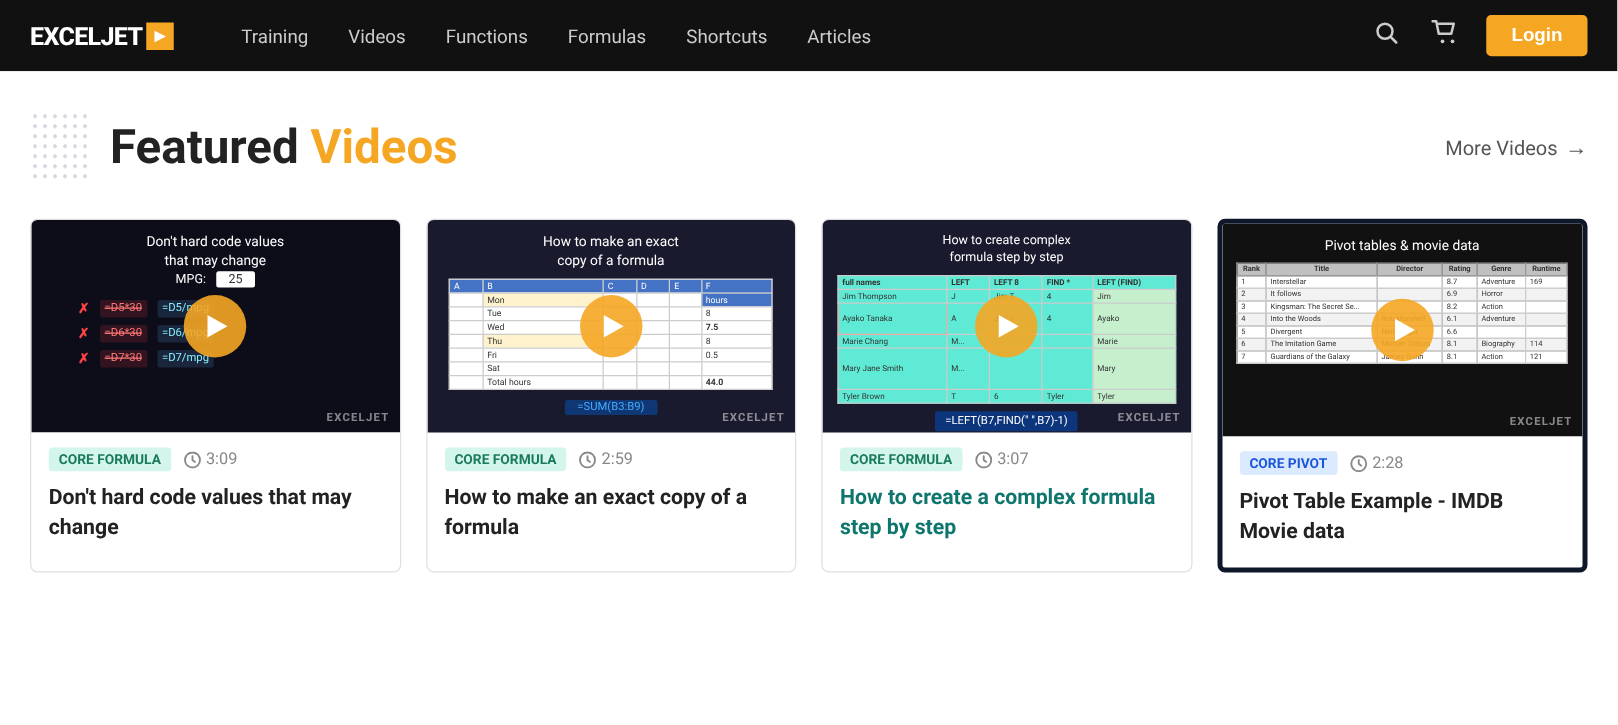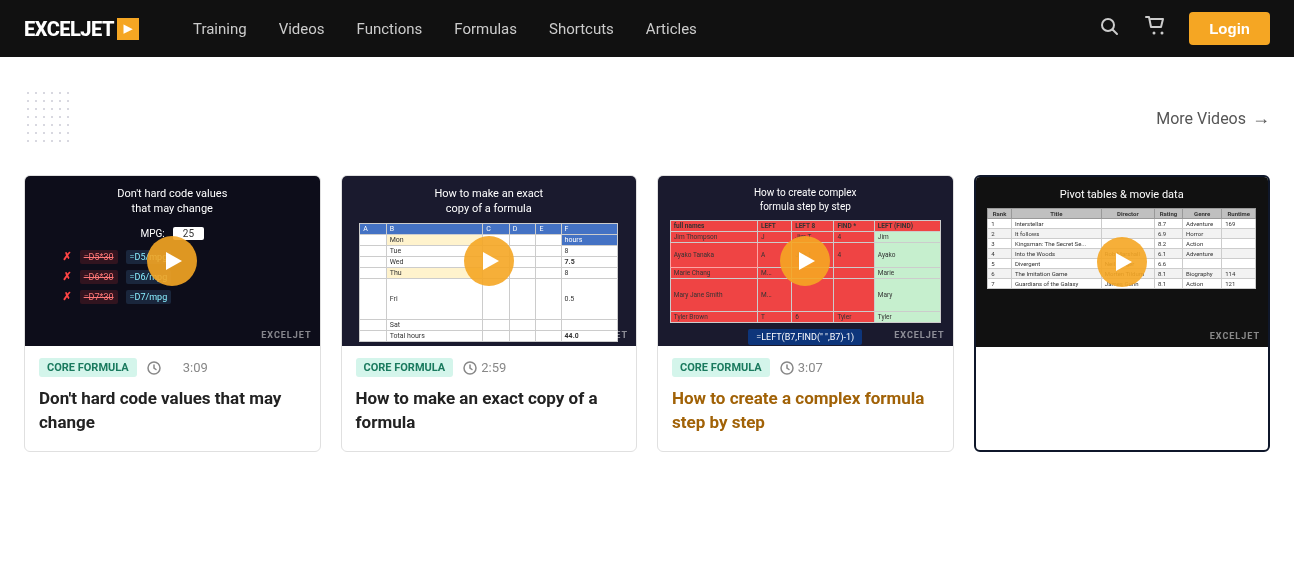--- a/index.html
+++ b/index.html
@@ -54,33 +54,36 @@
     <button style="background:#f5a623;color:#fff;border:none;border-radius:4px;padding:8px 20px;font-size:15px;font-weight:600;cursor:pointer;">Login</button>
   </div>
 </nav>
 
 <main style="background:#fff;padding:32px 24px 48px;min-height:523px;">
 
   <div style="display:flex;align-items:center;justify-content:space-between;margin-bottom:28px;">
     <div style="display:flex;align-items:center;gap:0;">
 
       <div style="width:50px;height:58px;background-image:radial-gradient(circle,#b0b0c0 1.5px,transparent 1.5px);background-size:8px 8px;margin-right:14px;opacity:0.5;flex-shrink:0;"></div>
+      <h1 style="font-size:38px;font-weight:700;color:#222;">
+        <span>Featured </span><a href="#" style="color:#f5a623;text-decoration:none;">Videos</a>
+      </h1>
     </div>
     <a href="#" style="display:flex;align-items:center;gap:6px;color:#555;font-size:16px;text-decoration:none;">
       <span>More Videos</span>
       <span style="font-size:18px;">→</span>
     </a>
   </div>
 
   <div style="display:grid;grid-template-columns:repeat(4,1fr);gap:20px;">
 
     <div style="background:#fff;border-radius:6px;overflow:hidden;border:1px solid #e0e0e0;">
       <div style="position:relative;width:100%;height:170px;background:#111;overflow:hidden;cursor:pointer;">
         <div style="width:100%;height:100%;background:#0d0d1a;display:flex;flex-direction:column;align-items:center;justify-content:flex-start;padding:10px;">
-          <div style="color:#fff;font-size:11px;text-align:center;margin-bottom:10px;line-height:1.4;">Don't hard code values<br>that may change</div>
+          <div style="color:#fff;font-size:11px;text-align:center;line-height:1.4;">Don't hard code values<br>that may change</div>
           <div style="display:flex;align-items:center;gap:8px;margin-bottom:10px;">
             <span style="color:#fff;font-size:10px;">MPG:</span>
             <span style="background:#fff;color:#333;font-size:10px;padding:1px 10px;border-radius:2px;">25</span>
           </div>
           <div style="display:flex;flex-direction:column;gap:6px;width:80%;">
             <div style="display:flex;align-items:center;gap:8px;">
               <span style="color:#f44;font-size:11px;font-weight:900;">✗</span>
               <span style="color:#f77;font-size:9px;text-decoration:line-through;background:rgba(255,60,60,0.15);padding:2px 4px;border-radius:2px;">=D5*30</span>
               <span style="color:#8ef;font-size:9px;background:rgba(100,180,255,0.15);padding:2px 4px;border-radius:2px;">=D5/mpg</span>
             </div>
@@ -98,21 +101,21 @@
         </div>
 
         <div style="position:absolute;top:50%;left:50%;transform:translate(-50%,-50%);width:50px;height:50px;background:rgba(245,166,35,0.9);border-radius:50%;display:flex;align-items:center;justify-content:center;">
           <div style="width:0;height:0;border-top:9px solid transparent;border-bottom:9px solid transparent;border-left:16px solid #fff;margin-left:4px;"></div>
         </div>
         <span style="position:absolute;bottom:6px;right:8px;color:rgba(255,255,255,0.5);font-size:9px;font-weight:700;letter-spacing:1px;">EXCELJET</span>
       </div>
       <div style="padding:12px 14px 16px;">
         <div style="display:flex;align-items:center;gap:10px;margin-bottom:10px;">
           <span style="background:#d4f5eb;color:#1a7a5e;font-size:11px;font-weight:700;padding:3px 8px;border-radius:3px;">CORE FORMULA</span>
-          <span style="display:flex;align-items:center;gap:22px;color:#888;font-size:13px;">
+          <span style="display:flex;align-items:center;gap:4px;color:#888;font-size:13px;">
             <svg width="14" height="14" viewBox="0 0 14 14" fill="none">
                 <circle cx="7" cy="7" r="6" stroke="#888" stroke-width="1.5"></circle>
                 <path d="M7 4v3l2 1.5" stroke="#888" stroke-width="1.5" stroke-linecap="round"></path>
               </svg>
             <span>3:09</span>
           </span>
         </div>
         <div style="font-size:17px;font-weight:700;color:#222;line-height:1.4;">Don't hard code values that may change</div>
       </div>
     </div>
@@ -157,21 +160,21 @@
           <tr>
                 <td style="border:1px solid #ccc;padding:1px 3px;color:#333;"></td>
                 <td style="border:1px solid #ccc;padding:1px 3px;color:#333;background:#fff3cd;">Thu</td>
                 <td style="border:1px solid #ccc;padding:1px 3px;color:#333;"></td>
                 <td style="border:1px solid #ccc;padding:1px 3px;color:#333;"></td>
                 <td style="border:1px solid #ccc;padding:1px 3px;color:#333;"></td>
                 <td style="border:1px solid #ccc;padding:1px 3px;color:#333;">8</td>
               </tr>
           <tr>
                 <td style="border:1px solid #ccc;padding:1px 3px;color:#333;"></td>
-                <td style="border:1px solid #ccc;padding:16px 3px;color:#333;">Fri</td>
+                <td style="border:1px solid #ccc;padding:1px 3px;color:#333;">Fri</td>
                 <td style="border:1px solid #ccc;padding:1px 3px;color:#333;"></td>
                 <td style="border:1px solid #ccc;padding:1px 3px;color:#333;"></td>
                 <td style="border:1px solid #ccc;padding:1px 3px;color:#333;"></td>
                 <td style="border:1px solid #ccc;padding:1px 3px;color:#333;">0.5</td>
               </tr>
           <tr>
                 <td style="border:1px solid #ccc;padding:1px 3px;color:#333;"></td>
                 <td style="border:1px solid #ccc;padding:1px 3px;color:#333;">Sat</td>
                 <td style="border:1px solid #ccc;padding:1px 3px;color:#333;"></td>
                 <td style="border:1px solid #ccc;padding:1px 3px;color:#333;"></td>
@@ -205,21 +208,21 @@
             <span>2:59</span>
           </span>
         </div>
         <div style="font-size:17px;font-weight:700;color:#222;line-height:1.4;">How to make an exact copy of a formula</div>
       </div>
     </div>
 
     <div style="background:#fff;border-radius:6px;overflow:hidden;border:1px solid #e0e0e0;">
       <div style="position:relative;width:100%;height:170px;background:#1a1a2e;overflow:hidden;cursor:pointer;display:flex;flex-direction:column;align-items:center;">
         <div style="color:#fff;font-size:10px;text-align:center;padding:10px 8px 6px;line-height:1.4;">How to create complex<br>formula step by step</div>
-        <table style="width:92%;border-collapse:collapse;background:#ef4444;font-size:6.5px;margin-bottom:6px;">
+        <table style="width:92%;border-collapse:collapse;background:#5eead4;font-size:6.5px;margin-bottom:6px;">
           <tbody>
               <tr>
             <td style="border:1px solid #ccc;padding:1px 3px;font-weight:bold;color:#333;">full names</td>
             <td style="border:1px solid #ccc;padding:1px 3px;font-weight:bold;color:#333;">LEFT</td>
             <td style="border:1px solid #ccc;padding:1px 3px;font-weight:bold;color:#333;">LEFT 8</td>
             <td style="border:1px solid #ccc;padding:1px 3px;font-weight:bold;color:#333;">FIND *</td>
             <td style="border:1px solid #ccc;padding:1px 3px;font-weight:bold;color:#333;">LEFT (FIND)</td>
           </tr>
           <tr>
             <td style="border:1px solid #ccc;padding:1px 3px;color:#333;">Jim Thompson</td>
@@ -268,25 +271,25 @@
         <div style="display:flex;align-items:center;gap:10px;margin-bottom:10px;">
           <span style="background:#d4f5eb;color:#1a7a5e;font-size:11px;font-weight:700;padding:3px 8px;border-radius:3px;">CORE FORMULA</span>
           <span style="display:flex;align-items:center;gap:4px;color:#888;font-size:13px;">
             <svg width="14" height="14" viewBox="0 0 14 14" fill="none">
                 <circle cx="7" cy="7" r="6" stroke="#888" stroke-width="1.5"></circle>
                 <path d="M7 4v3l2 1.5" stroke="#888" stroke-width="1.5" stroke-linecap="round"></path>
               </svg>
             <span>3:07</span>
           </span>
         </div>
-        <div style="font-size:17px;font-weight:700;color:#a16207;line-height:1.4;">How to create a complex formula step by step</div>
-      </div>
-    </div>
-
-    <div style="background:#fff;border-radius:6px;overflow:hidden;border:2px solid #0f172a;">
+        <div style="font-size:17px;font-weight:700;color:#0f766e;line-height:1.4;">How to create a complex formula step by step</div>
+      </div>
+    </div>
+
+    <div style="background:#fff;border-radius:6px;overflow:hidden;border:4px solid #0f172a;">
       <div style="position:relative;width:100%;height:170px;background:#111;overflow:hidden;cursor:pointer;display:flex;flex-direction:column;align-items:center;">
         <div style="color:#fff;font-size:11px;text-align:center;padding:10px 8px 6px;line-height:1.4;">Pivot tables &amp; movie data</div>
         <table style="width:92%;border-collapse:collapse;font-size:6px;">
           <tbody>
               <tr>
             <th style="background:#c0c0c0;border:1px solid #999;padding:1px 3px;color:#333;">Rank</th>
             <th style="background:#c0c0c0;border:1px solid #999;padding:1px 3px;color:#333;">Title</th>
             <th style="background:#c0c0c0;border:1px solid #999;padding:1px 3px;color:#333;">Director</th>
             <th style="background:#c0c0c0;border:1px solid #999;padding:1px 3px;color:#333;">Rating</th>
             <th style="background:#c0c0c0;border:1px solid #999;padding:1px 3px;color:#333;">Genre</th>
@@ -348,16 +351,29 @@
             <td style="border:1px solid #ccc;padding:1px 3px;color:#333;">Action</td>
             <td style="border:1px solid #ccc;padding:1px 3px;color:#333;">121</td>
           </tr>
         </tbody>
           </table>
         <div style="position:absolute;top:50%;left:50%;transform:translate(-50%,-50%);width:50px;height:50px;background:rgba(245,166,35,0.9);border-radius:50%;display:flex;align-items:center;justify-content:center;">
           <div style="width:0;height:0;border-top:9px solid transparent;border-bottom:9px solid transparent;border-left:16px solid #fff;margin-left:4px;"></div>
         </div>
         <span style="position:absolute;bottom:6px;right:8px;color:rgba(255,255,255,0.5);font-size:9px;font-weight:700;letter-spacing:1px;">EXCELJET</span>
       </div>
+      <div style="padding:12px 14px 16px;">
+        <div style="display:flex;align-items:center;gap:10px;margin-bottom:10px;">
+          <span style="background:#dbeafe;color:#1a56db;font-size:11px;font-weight:700;padding:3px 8px;border-radius:3px;">CORE PIVOT</span>
+          <span style="display:flex;align-items:center;gap:4px;color:#888;font-size:13px;">
+            <svg width="14" height="14" viewBox="0 0 14 14" fill="none">
+                <circle cx="7" cy="7" r="6" stroke="#888" stroke-width="1.5"></circle>
+                <path d="M7 4v3l2 1.5" stroke="#888" stroke-width="1.5" stroke-linecap="round"></path>
+              </svg>
+            <span>2:28</span>
+          </span>
+        </div>
+        <div style="font-size:17px;font-weight:700;color:#222;line-height:1.4;">Pivot Table Example - IMDB Movie data</div>
+      </div>
     </div>
 
   </div>
 </main>
 
 </body></html>

